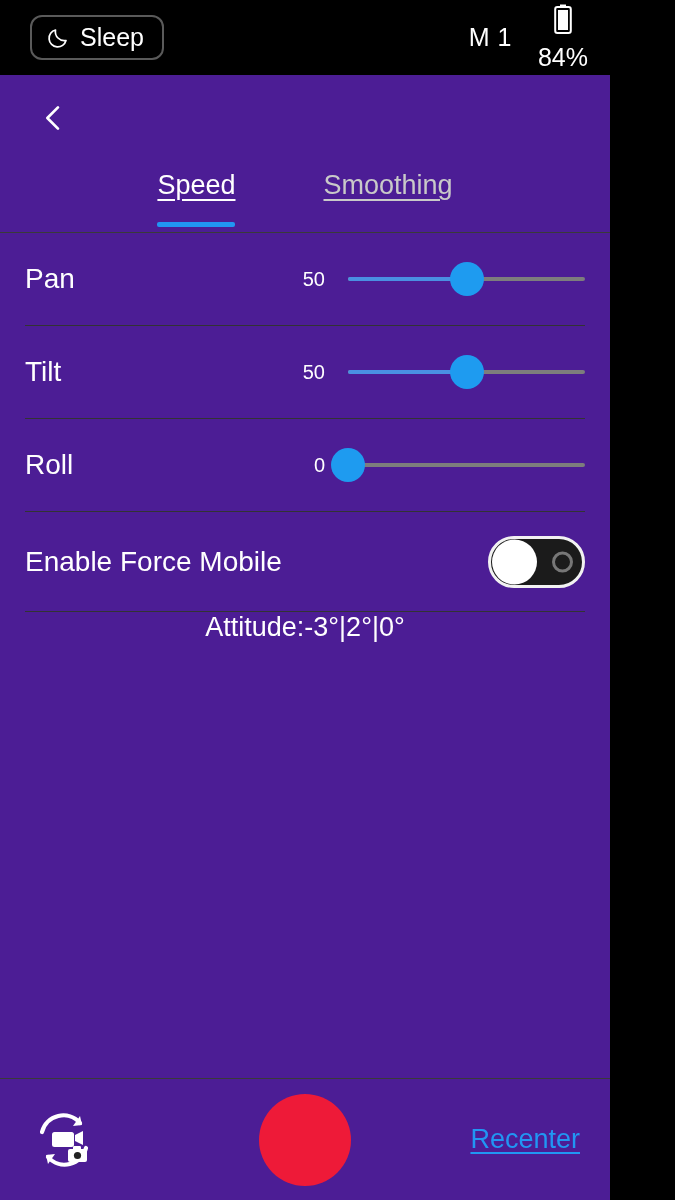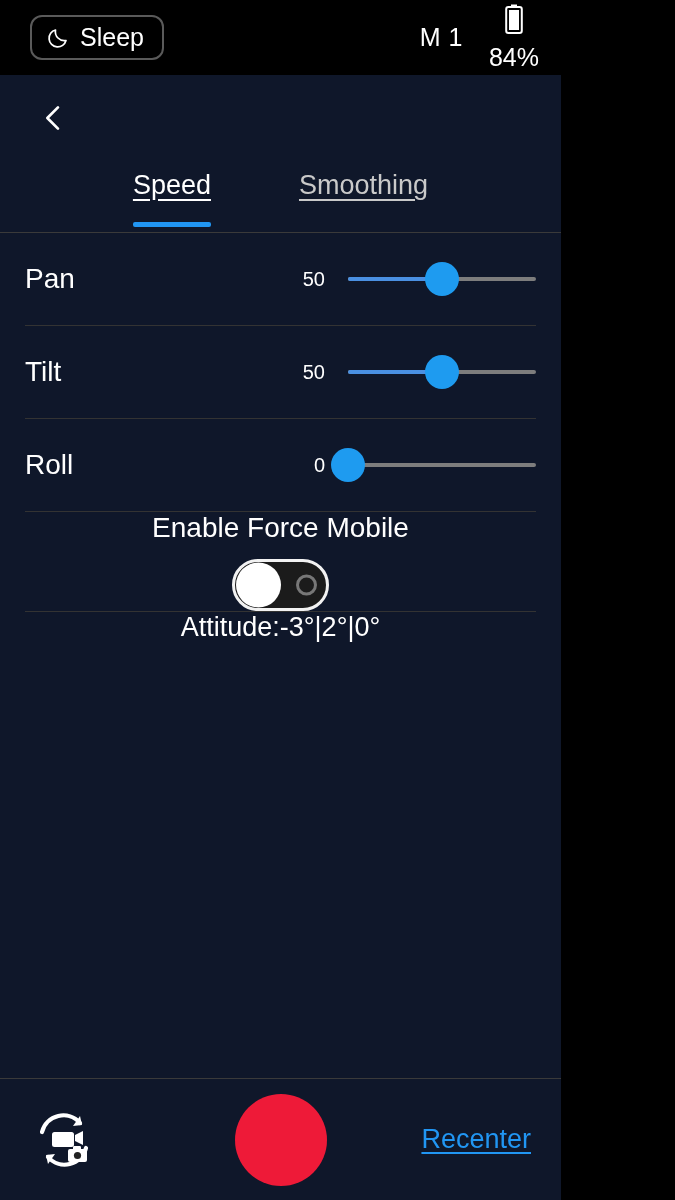--- a/index.html
+++ b/index.html
@@ -9,23 +9,23 @@
   }
   body {
     width: 675px;
     height: 1200px;
     overflow: hidden;
     font-family: "Liberation Sans", sans-serif;
     -webkit-font-smoothing: antialiased;
   }
   .phone {
     position: relative;
-    width: 561px;
+    width: 610px;
     height: 1200px;
-    background: #0f172a;
+    background: #4c1d95;
     display: flex;
     flex-direction: column;
   }
 
   
   .statusbar {
     height: 75px;
     background: #000000;
     display: flex;
     align-items: center;
@@ -190,21 +190,20 @@
     height: 34px;
     margin-top: -17px;
     margin-left: -17px;
     border-radius: 50%;
     background: #1e9bf0;
   }
 
   .row-toggle {
     height: 100px;
     border-bottom: 1px solid #333333;
-    flex-direction: column;
   }
   .toggle-label {
     color: #ffffff;
     font-size: 28px;
     flex: 1 1 auto;
   }
   .toggle {
     position: relative;
     width: 97px;
     height: 52px;

